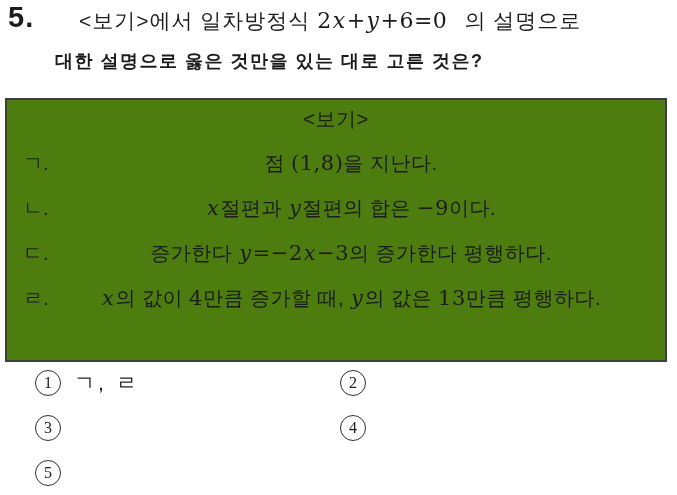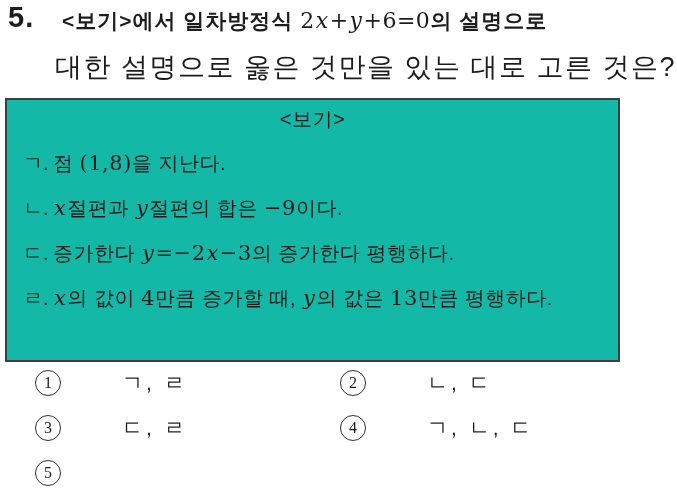--- a/index.html
+++ b/index.html
@@ -29,51 +29,51 @@
     left: 62px;
     top: 7px;
     font-size: 21px;
     white-space: nowrap;
     letter-spacing: 0.5px;
   }
   .q-line2 {
     position: absolute;
     left: 55px;
     top: 49px;
-    font-size: 27px;
-    font-weight: 400;
+    font-size: 18px;
+    font-weight: 700;
     letter-spacing: 1.5px;
     white-space: nowrap;
     text-align: right;
   }
-  .q-line1 .seg-t { font-weight: 700; letter-spacing: 1px; }
+  .q-line1 .seg-t { font-weight: 400; letter-spacing: 1px; margin-left: 17px; }
 
   
   .seg-t { font-family: "Liberation Sans", "DejaVu Sans", sans-serif; }
   .seg-v {
     font-family: "DejaVu Serif", "Liberation Serif", serif;
     font-style: italic;
     padding: 0 1px;
   }
   .seg-n {
     font-family: "DejaVu Serif", "Liberation Serif", serif;
     font-style: normal;
     letter-spacing: 0.5px;
   }
   .q-line1 .seg-v, .q-line1 .seg-n { font-size: 22px; }
 
   
   .exhibit-box {
     position: absolute;
     left: 5px;
     top: 98px;
-    width: 615px;
+    width: 662px;
     height: 264px;
     border: 2px solid #3e3e3e;
-    background: #14b8a6;
+    background: #4d7c0f;
   }
   .exhibit-title {
     text-align: center;
     margin-top: 6px;
     font-size: 20px;
     font-weight: 400;
     letter-spacing: 0.5px;
   }
   .exhibit-items {
     margin: 15px 16px 0 16px;
@@ -86,20 +86,21 @@
     margin-bottom: 15px;
     font-weight: 400;
   }
   .exhibit-item-label {
     flex: 0 0 30px;
     width: 30px;
   }
   .exhibit-item-text {
     flex: 1 1 auto;
     letter-spacing: 0.5px;
+    text-align: center;
   }
   .exhibit-item .seg-v, .exhibit-item .seg-n { font-size: 21px; }
 
   
   .choices {
     position: absolute;
     left: 0;
     top: 367px;
     width: 677px;
     display: grid;
@@ -123,21 +124,20 @@
     justify-content: center;
     font-size: 16px;
     font-family: "Liberation Serif", "DejaVu Serif", serif;
     margin-right: 13px;
     flex: 0 0 auto;
     padding-bottom: 1px;
   }
   .choice-label {
     letter-spacing: 3px;
     font-weight: 400;
-    margin-left: 48px;
   }
 </style>
 </head>
 <body>
 
 <div class="page">
 
   <div class="q-number">5.</div>
 
   <div class="q-line1"><span class="seg-t">&lt;보기&gt;에서 일차방정식 </span><span class="seg-n">2</span><span class="seg-v">x</span><span class="seg-n">+</span><span class="seg-v">y</span><span class="seg-n">+6=0</span><span class="seg-t">의 설명으로</span></div>
@@ -166,28 +166,25 @@
       </div>
   </div>
 
   <div class="choices">
       <div class="choice">
         <span class="choice-circle">1</span>
         <span class="choice-label">ㄱ, ㄹ</span>
       </div>
       <div class="choice">
         <span class="choice-circle">2</span>
-        <span class="choice-label">ㄴ, ㄷ</span>
       </div>
       <div class="choice">
         <span class="choice-circle">3</span>
-        <span class="choice-label">ㄷ, ㄹ</span>
       </div>
       <div class="choice">
         <span class="choice-circle">4</span>
-        <span class="choice-label">ㄱ, ㄴ, ㄷ</span>
       </div>
       <div class="choice">
         <span class="choice-circle">5</span>
       </div>
     </div>
 
 </div>
 
 </body></html>

